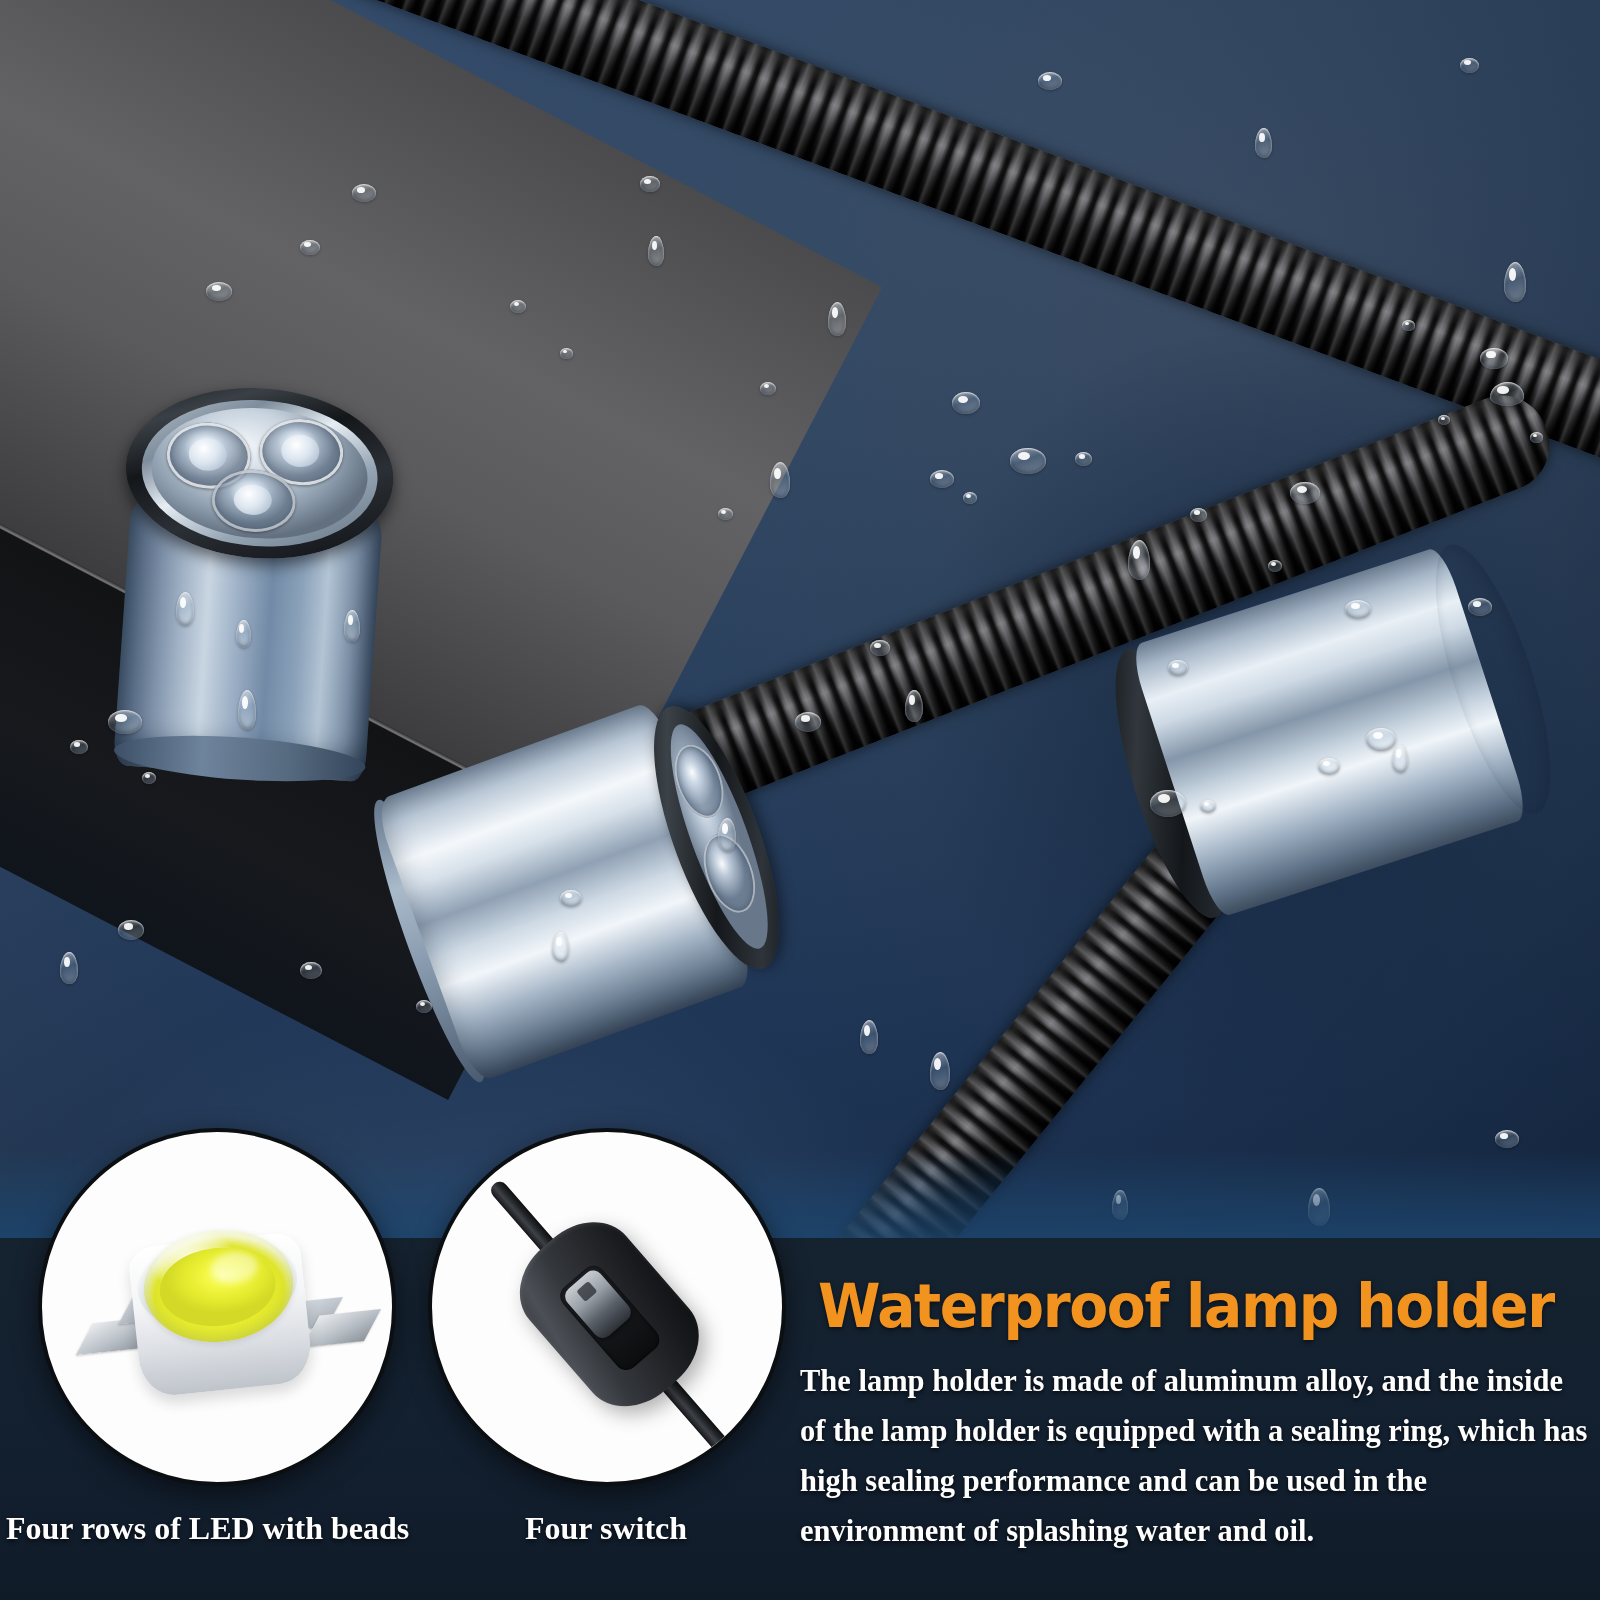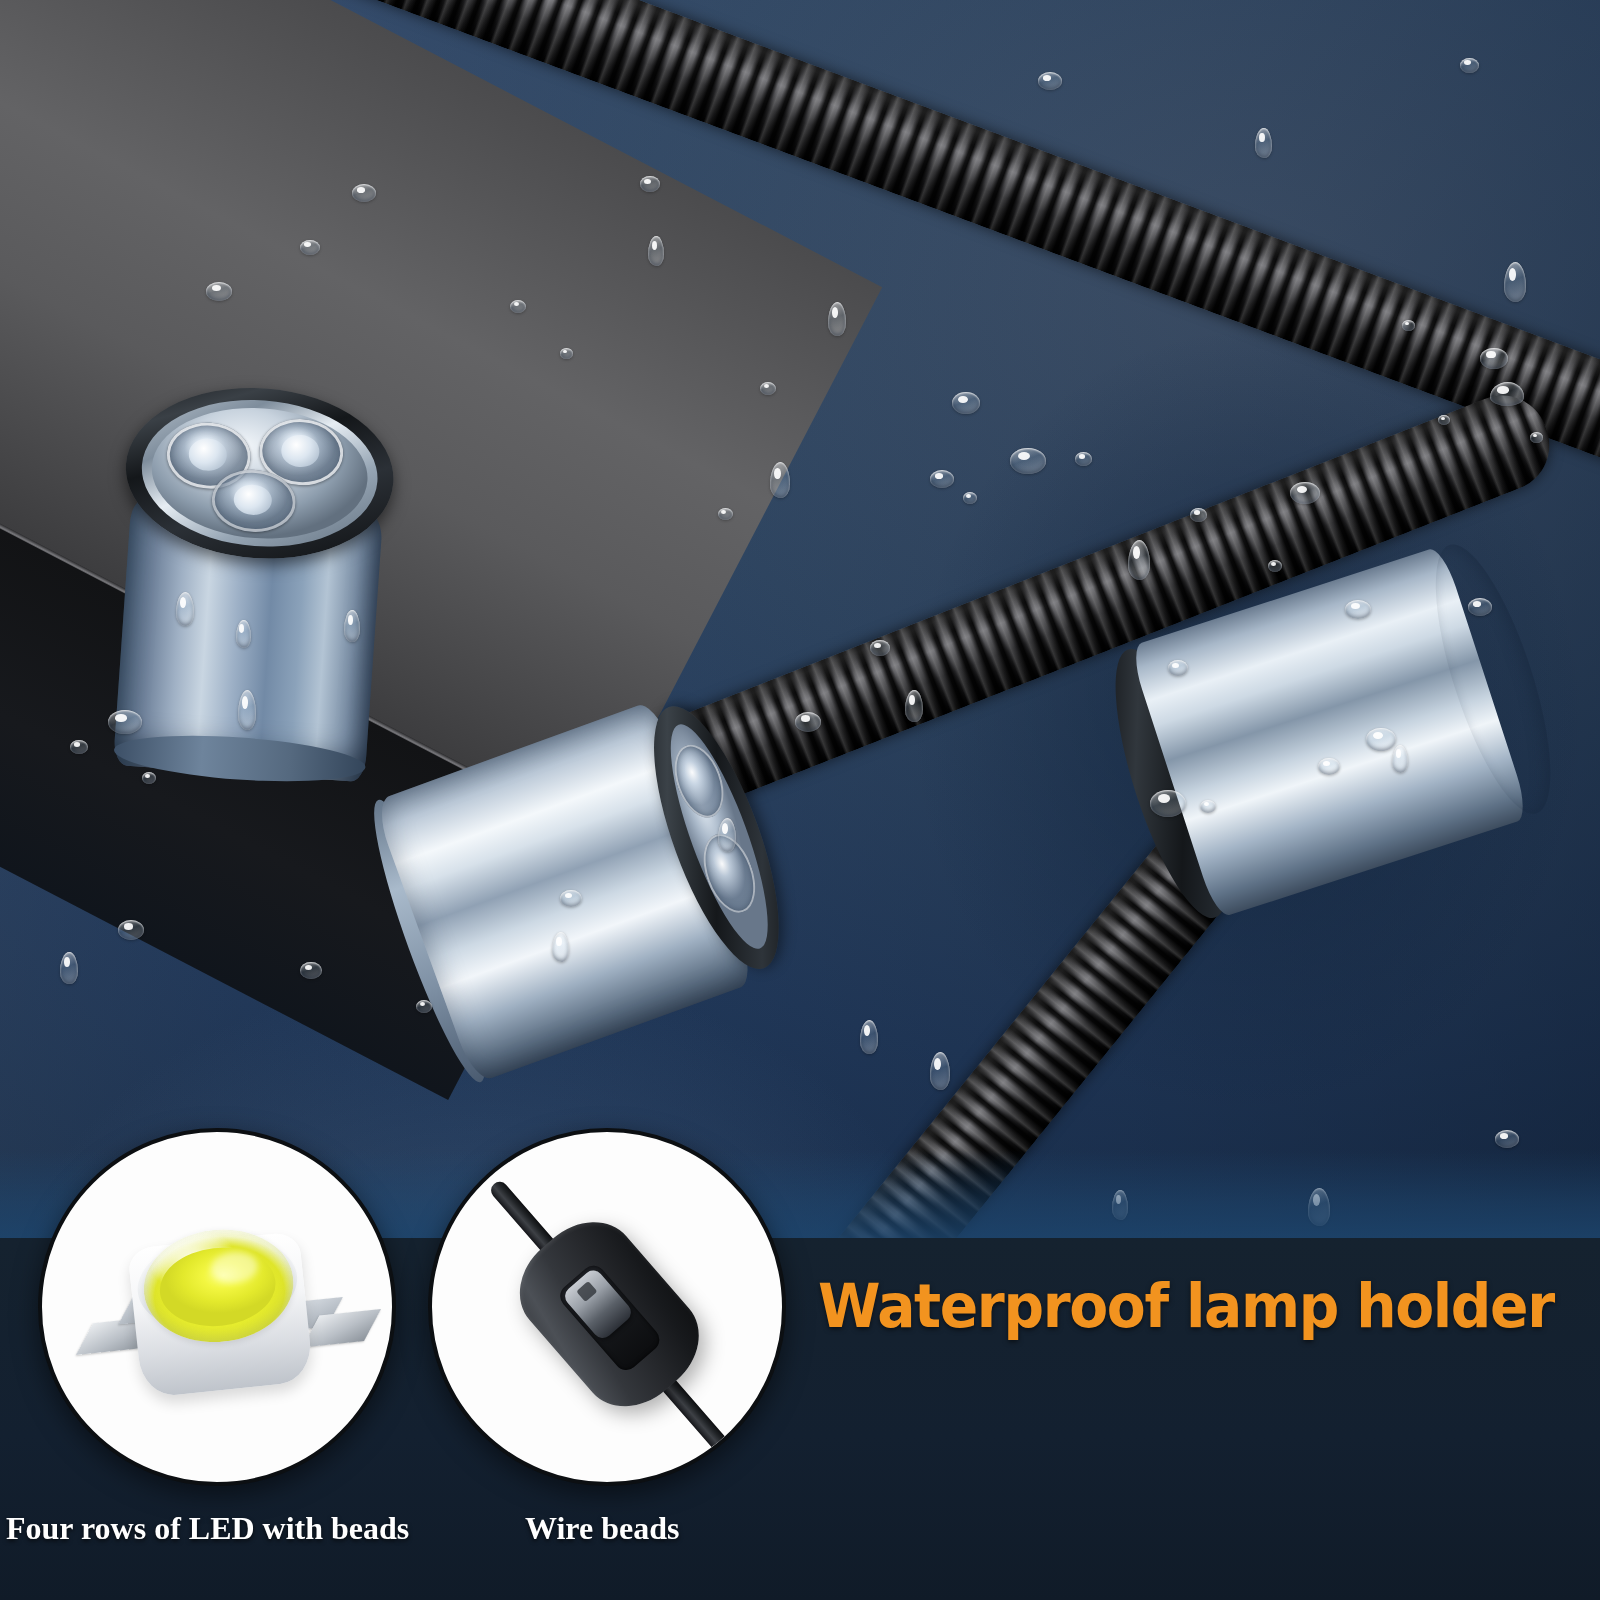--- a/index.html
+++ b/index.html
@@ -333,16 +333,17 @@
     <div class="sw-wrap">
       <div class="sw-cord" id="cord-top"></div>
       <div class="sw-cord" id="cord-bot"></div>
       <div class="sw-body"></div>
       <div class="sw-plate"></div>
       <div class="sw-rock"></div>
     </div>
   </div>
 
   <div id="heading">Waterproof lamp holder</div>
+  <div id="bodytext">The lamp holder is made of aluminum alloy, and the inside of the lamp holder is equipped with a sealing ring, which has high sealing performance and can be used in the environment of splashing water and oil.</div>
   <div class="cap" id="cap-led">Four rows of LED with beads</div>
-  <div class="cap" id="cap-switch">Wire beads</div>
+  <div class="cap" id="cap-switch">Four switch</div>
 
 </div>
 
 </body></html>

